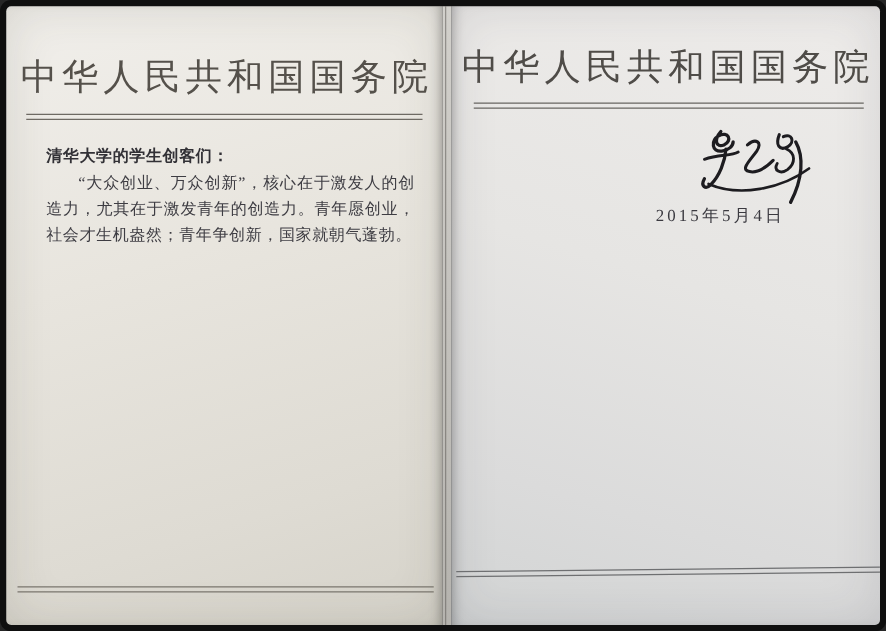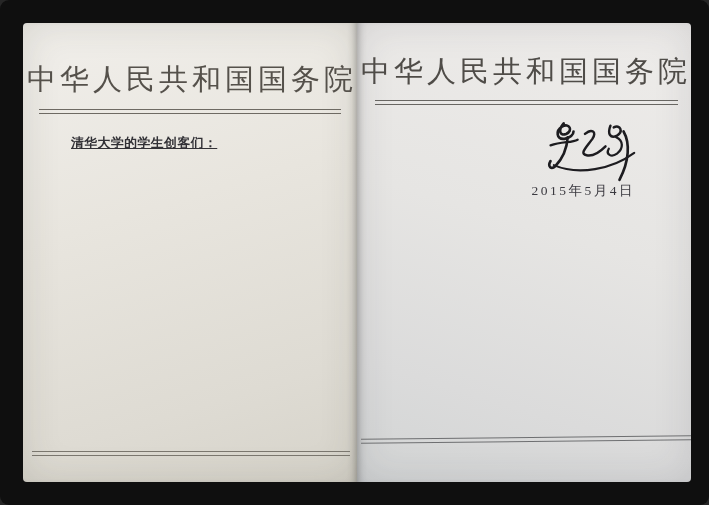--- a/index.html
+++ b/index.html
@@ -1,18 +1,18 @@
 <!DOCTYPE html>
 <html><head>
 <meta charset="utf-8">
 <style>
   html,body{margin:0;padding:0;background:#262626;}
   .photo{
     position:relative;width:709px;height:505px;box-sizing:border-box;
-    background:#0f0f0f;border-radius:9px;padding:23px;display:flex;
+    background:#0f0f0f;border-radius:9px;padding:5px;display:flex;
     font-family:"Liberation Serif","DejaVu Serif",serif;
     overflow:hidden;
   }
   .page{position:relative;height:100%;box-sizing:border-box;}
   .page-left{
     width:349px;
     background:linear-gradient(163deg,#f1efeb 0%,#e8e5de 40%,#dedbd3 78%,#d6d3ca 100%);
     border-radius:4px 0 0 4px;
     box-shadow:inset -7px 0 10px -7px rgba(0,0,0,.40), inset 0 0 38px rgba(60,55,45,.14);
   }
@@ -36,46 +36,47 @@
     border-top:1.3px solid #6e6a63;border-bottom:1px solid #6e6a63;
   }
   .page-right .head-rule{margin:8px 13px 0 18px;border-color:#686662;}
 
   .body{
     margin:19px 22px 0 32px;
     font-size:12.8px;line-height:21px;letter-spacing:.5px;
     color:#3e3d43;text-align:justify;
   }
   .page-right .body{margin:20px 24px 0 30px;color:#43424a;}
-  .salutation{margin:16px;font-weight:bold;color:#323136;text-decoration:underline;}
+  .salutation{margin:0;font-weight:bold;color:#323136;}
   .para{margin:0;text-indent:2em;}
 
   .sig-block{width:132px;height:64px;margin:15px 40px 0 auto;}
   .sig-block svg{display:block;overflow:visible;}
   .date{
-    width:fit-content;margin:-2px 56px 0 auto;white-space:nowrap;
+    width:fit-content;margin:-2px 76px 0 auto;white-space:nowrap;
     font-size:13.5px;letter-spacing:2.5px;color:#3b3a40;
   }
 
   .foot-rule{
     position:absolute;height:3px;left:9px;right:7px;bottom:26px;
     border-top:1px solid #7a766e;border-bottom:1px solid #7a766e;
   }
   .page-right .foot-rule{left:4px;right:0;bottom:40px;border-color:#6e6f71;transform:rotate(-0.6deg);}
 </style>
 </head>
 <body>
 
 <div class="photo">
 
   <div class="page page-left">
     <div class="letterhead">中华人民共和国国务院</div>
     <div class="head-rule"></div>
     <div class="body">
       <p class="salutation">清华大学的学生创客们：</p>
+      <p class="para">“大众创业、万众创新”，核心在于激发人的创造力，尤其在于激发青年的创造力。青年愿创业，社会才生机盎然；青年争创新，国家就朝气蓬勃。</p>
     </div>
     <div class="foot-rule"></div>
   </div>
 
   <div class="seam"></div>
 
   <div class="page page-right">
     <div class="letterhead">中华人民共和国国务院</div>
     <div class="head-rule"></div>
     <div class="sig-block">

